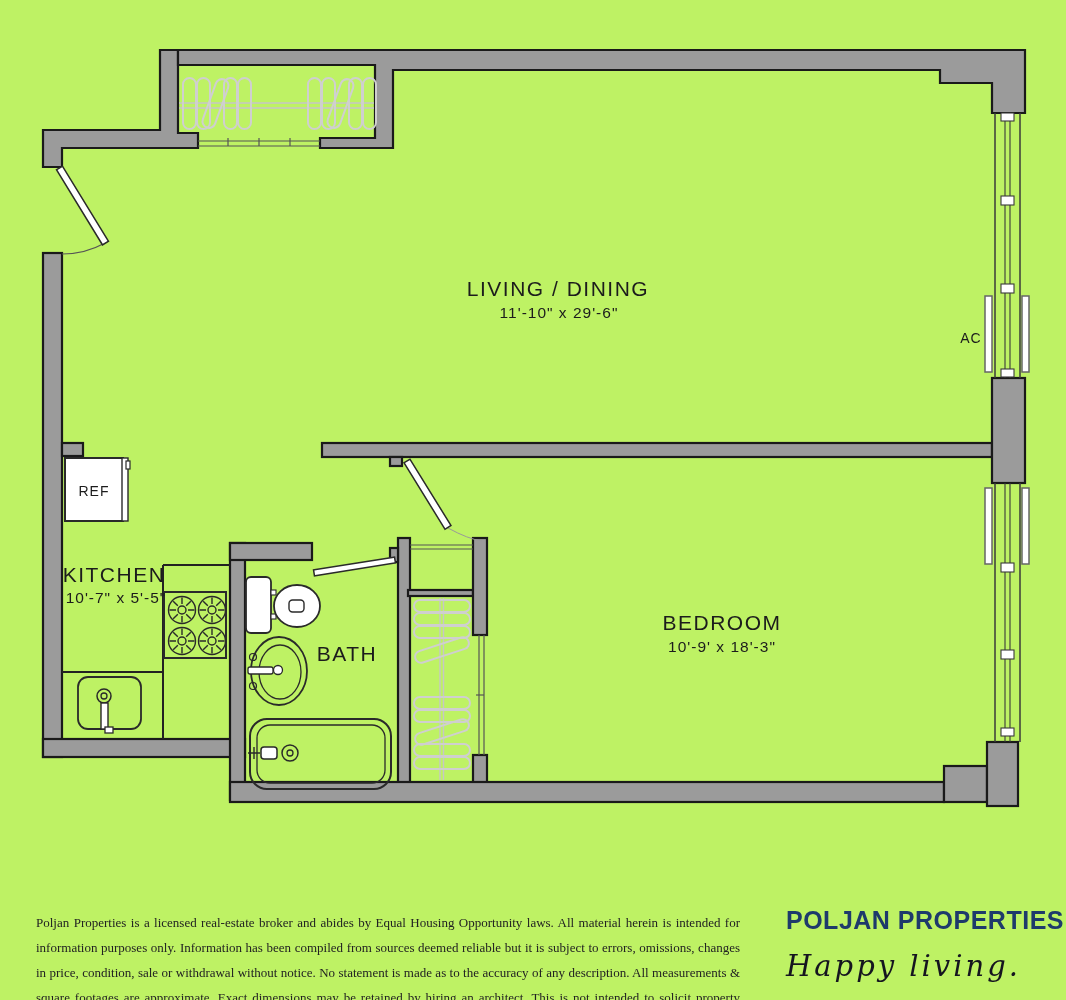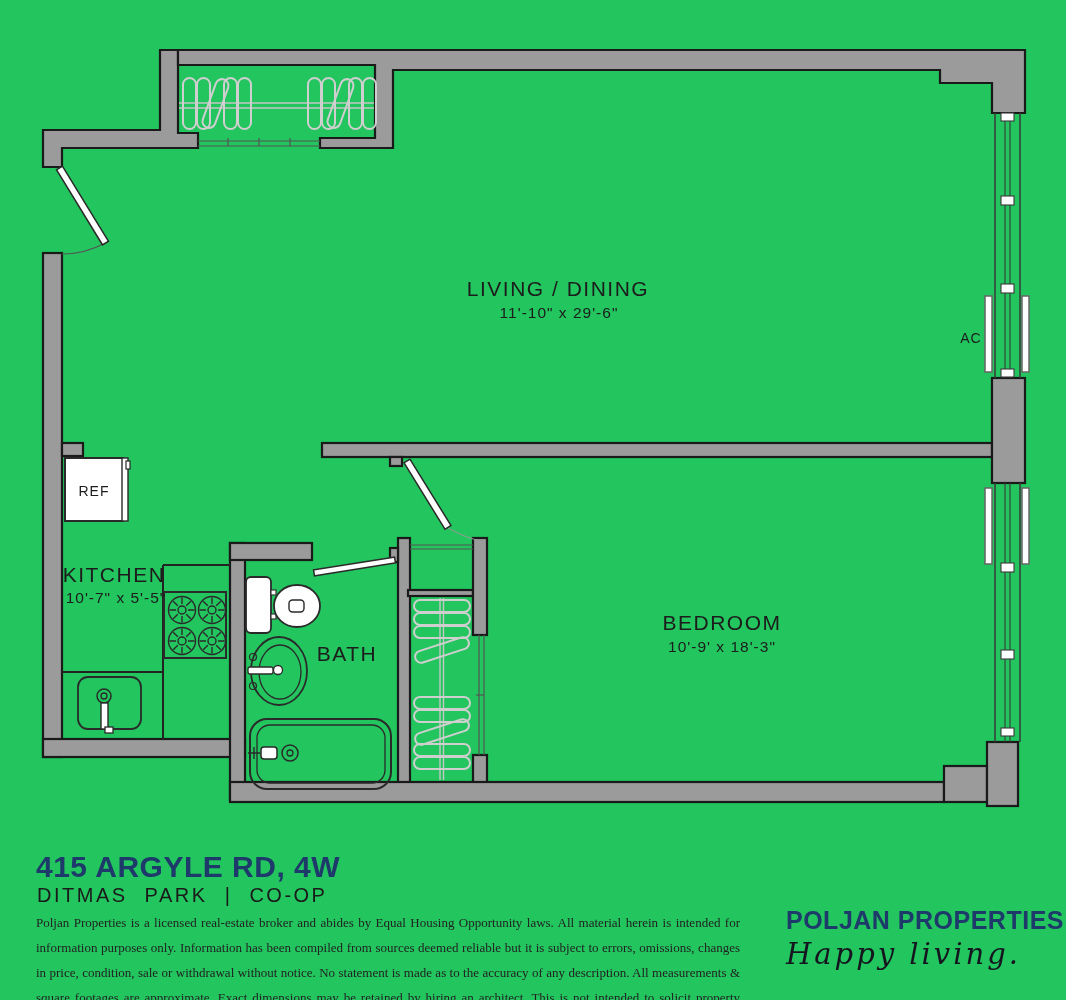--- a/index.html
+++ b/index.html
@@ -1,33 +1,33 @@
 <!DOCTYPE html>
 <html><head>
 <meta charset="utf-8">
 <style>
   html,body{margin:0;padding:0;background:#fff;}
-  .page{position:relative;width:1066px;height:1000px;background:#22c55e;overflow:hidden;
+  .page{position:relative;width:1066px;height:1000px;background:#bef264;overflow:hidden;
         font-family:"Liberation Sans",sans-serif;}
   svg text{font-family:"Liberation Sans",sans-serif;fill:#1c1c1c;}
   .room-name{font-size:21px;letter-spacing:1.5px;}
   .room-dims{font-size:15.5px;letter-spacing:1px;}
   .small-label{font-size:14px;letter-spacing:1px;}
   .footer{position:absolute;left:0;top:836px;width:1066px;height:164px;}
   .addr{position:absolute;left:36px;top:14px;font-size:30px;font-weight:bold;
         color:#1e3a6b;letter-spacing:0.5px;}
   .sub{position:absolute;left:37px;top:48px;font-size:20px;color:#1a1a1a;
        letter-spacing:2.5px;word-spacing:9px;}
   .disc{position:absolute;left:36px;top:74px;width:704px;
         font-family:"Liberation Serif",serif;font-size:13px;line-height:25px;
         color:#222;text-align:justify;}
   .brand{position:absolute;left:786px;top:70px;width:250px;text-align:left;}
   .brand-name{font-size:25px;font-weight:bold;color:#1e3a6b;letter-spacing:0.5px;
               white-space:nowrap;}
-  .brand-tagline{margin-top:2px;font-family:"DejaVu Serif",serif;font-style:italic;
+  .brand-tagline{margin-top:14px;font-family:"DejaVu Serif",serif;font-style:italic;
                  font-size:29px;color:#15151f;letter-spacing:3px;}
 </style>
 </head>
 <body>
 
 <div class="page">
 
 <svg width="1066" height="836" viewBox="0 0 1066 836" xmlns="http://www.w3.org/2000/svg">
 
   <g fill="#9b9b9b" stroke="#1a1a1a" stroke-width="2.2" stroke-linejoin="miter">
@@ -211,22 +211,20 @@
 
   <text class="room-name" x="722" y="630" text-anchor="middle">BEDROOM</text>
   <text class="room-dims" x="722" y="652" text-anchor="middle">10'-9' x 18'-3"</text>
 
   <text class="small-label" x="94" y="496" text-anchor="middle">REF</text>
   <text class="small-label" x="971" y="343" text-anchor="middle" font-size="15">AC</text>
 </svg>
 
 
 <div class="footer">
-  <div class="addr">415 ARGYLE RD, 4W</div>
-  <div class="sub">DITMAS PARK | CO-OP</div>
   <div class="disc">Poljan Properties is a licensed real-estate broker and abides by Equal Housing Opportunity laws. All material herein is intended for information purposes only. Information has been compiled from sources deemed reliable but it is subject to errors, omissions, changes in price, condition, sale or withdrawal without notice. No statement is made as to the accuracy of any description. All measurements &amp; square footages are approximate. Exact dimensions may be retained by hiring an architect. This is not intended to solicit property already listed.</div>
   <div class="brand">
     <div class="brand-name">POLJAN PROPERTIES</div>
     <div class="brand-tagline">Happy living.</div>
   </div>
 </div>
 
 </div>
 
 </body></html>

